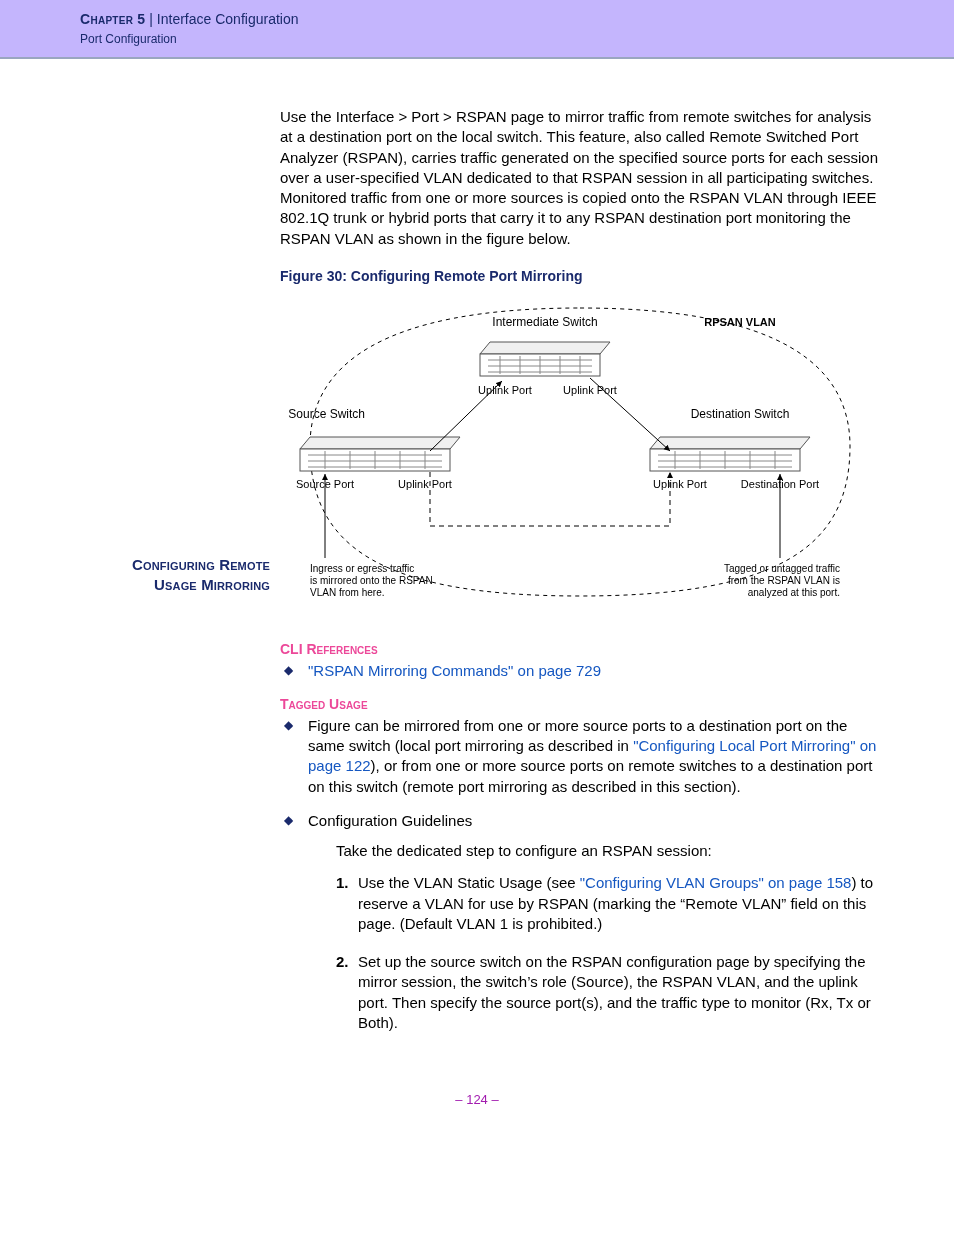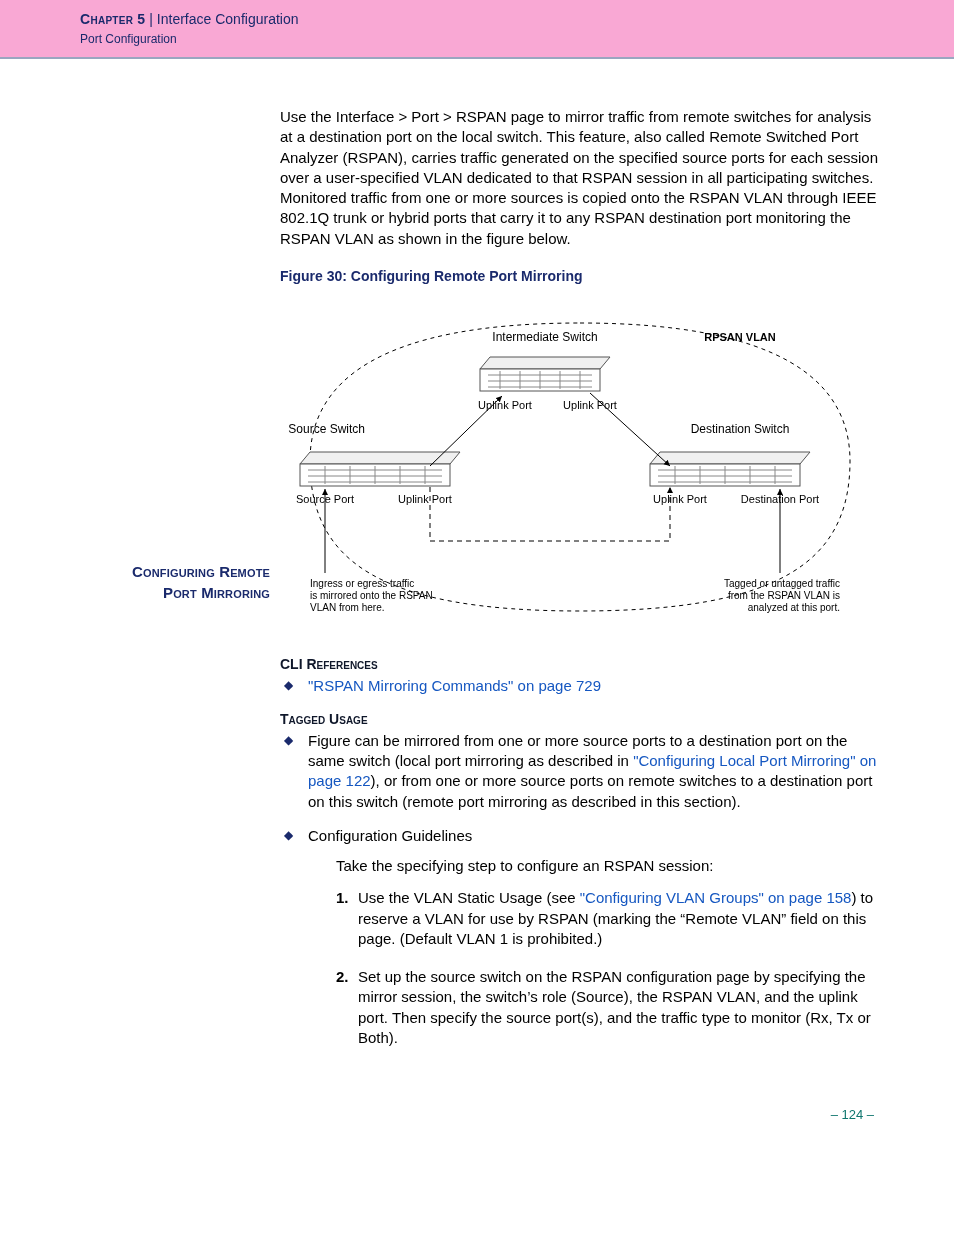--- a/index.html
+++ b/index.html
@@ -1,60 +1,60 @@
 <!DOCTYPE html>
 <html><head>
 <meta charset="utf-8">
 <style>
   html,body{margin:0;padding:0;background:#fff;font-family:Verdana,Geneva,sans-serif;font-size:15px;color:#000;line-height:1.35}
   .page{width:954px;margin:0 auto;position:relative;padding-bottom:60px}
-  .hdr{background:#f9a8d4;padding:10px 0 10px 0;border-bottom:2px solid #9aa6c0}
+  .hdr{background:#c4b5fd;padding:10px 0 10px 0;border-bottom:2px solid #9aa6c0}
   .hdr-inner{padding:0 80px}
   .hdr-top{color:#1a2a6c;font-size:14px}
   .hdr-top .chap{font-variant:small-caps;font-weight:bold;letter-spacing:.02em}
   .hdr-sub{color:#1a2a6c;font-size:12px;margin-top:2px}
   .content{padding:40px 80px 0 80px}
   .sec{display:flex;align-items:center;margin-bottom:18px}
   .sidehead{flex:0 0 190px;text-align:right;padding-right:10px;color:#1a2a6c;font-weight:bold;font-variant:small-caps;font-size:15px;letter-spacing:.01em}
   .mainbody{flex:1 1 auto}
   .para{margin:8px 0 18px 0}
-  .figcap{color:#1a2a6c;font-weight:bold;font-size:14px;margin:6px 0 25px 0}
+  .figcap{color:#1a2a6c;font-weight:bold;font-size:14px;margin:6px 0 10px 0}
   .figure{display:block;margin:0 auto 24px auto}
-  .subhead{color:#0f172a;font-weight:bold;font-variant:small-caps;font-size:14px;margin:6px 0 2px 0}
+  .subhead{color:#ec4899;font-weight:bold;font-variant:small-caps;font-size:14px;margin:6px 0 2px 0}
   .link{color:#1557c1}
   .bullets{list-style:none;margin:2px 0 14px 0;padding:0}
   .bullets>li{position:relative;padding-left:28px;margin-bottom:14px}
   .bullets>li::before{content:"\25C6";color:#1a2a6c;position:absolute;left:4px;top:1px;font-size:12px}
   .italic{}
   ol.steps{list-style:none;margin:0;padding:0 0 0 28px}
   ol.steps>li{position:relative;padding-left:22px;margin-bottom:18px}
   ol.steps>li>.num{position:absolute;left:0;top:0;font-weight:bold}
   .sub{margin:10px 0 12px 28px}
-  .pagenum{text-align:right;font-size:13px;color:#0f766e;margin-top:40px}
+  .pagenum{text-align:center;font-size:13px;color:#a21caf;margin-top:40px}
 </style>
 </head>
 <body>
 
 <div class="page">
 
   <div class="hdr">
     <div class="hdr-inner">
       <div class="hdr-top">
         <span class="chap">Chapter 5</span><span>  |  </span><span>Interface Configuration</span>
       </div>
       <div class="hdr-sub">Port Configuration</div>
     </div>
   </div>
 
   <div class="content">
 
     <div class="sec">
       <div class="sidehead">
         <div>Configuring Remote</div>
-        <div>Port Mirroring</div>
+        <div>Usage Mirroring</div>
       </div>
       <div class="mainbody">
         <p class="para">Use the Interface &gt; Port &gt; RSPAN page to mirror traffic from remote switches for analysis at a destination port on the local switch. This feature, also called Remote Switched Port Analyzer (RSPAN), carries traffic generated on the specified source ports for each session over a user-specified VLAN dedicated to that RSPAN session in all participating switches. Monitored traffic from one or more sources is copied onto the RSPAN VLAN through IEEE 802.1Q trunk or hybrid ports that carry it to any RSPAN destination port monitoring the RSPAN VLAN as shown in the figure below.</p>
 
         <div class="figcap">Figure 30:  Configuring Remote Port Mirroring</div>
 
         <svg class="figure" width="600" height="320" viewBox="0 0 600 320" font-family="Arial, sans-serif">
 
           <path d="M300 12 C500 12 570 70 570 150 C570 250 500 300 300 300 C100 300 30 250 30 150 C30 70 100 12 300 12 Z" fill="none" stroke="#000" stroke-width="1" stroke-dasharray="4 4"></path>
 
@@ -148,21 +148,21 @@
           </li>
         </ul>
 
         <div class="subhead">Tagged Usage</div>
         <ul class="bullets">
           <li>
             <span>Figure can be mirrored from one or more source ports to a destination port on the same switch (local port mirroring as described in </span><span class="link">"Configuring Local Port Mirroring" on page 122</span><span>), or from one or more source ports on remote switches to a destination port on this switch (remote port mirroring as described in this section).</span>
           </li>
           <li>
             <span class="italic">Configuration Guidelines</span>
-            <div class="sub">Take the specifying step to configure an RSPAN session:</div>
+            <div class="sub">Take the dedicated step to configure an RSPAN session:</div>
             <ol class="steps">
               <li>
                 <span class="num">1.</span>
                 <span>Use the VLAN Static Usage (see </span><span class="link">"Configuring VLAN Groups" on page 158</span><span>) to reserve a VLAN for use by RSPAN (marking the “Remote VLAN” field on this page. (Default VLAN 1 is prohibited.)</span>
               </li>
               <li>
                 <span class="num">2.</span>
                 <span>Set up the source switch on the RSPAN configuration page by specifying the mirror session, the switch’s role (Source), the RSPAN VLAN, and the uplink port. Then specify the source port(s), and the traffic type to monitor (Rx, Tx or Both).</span>
               </li>
             </ol>

